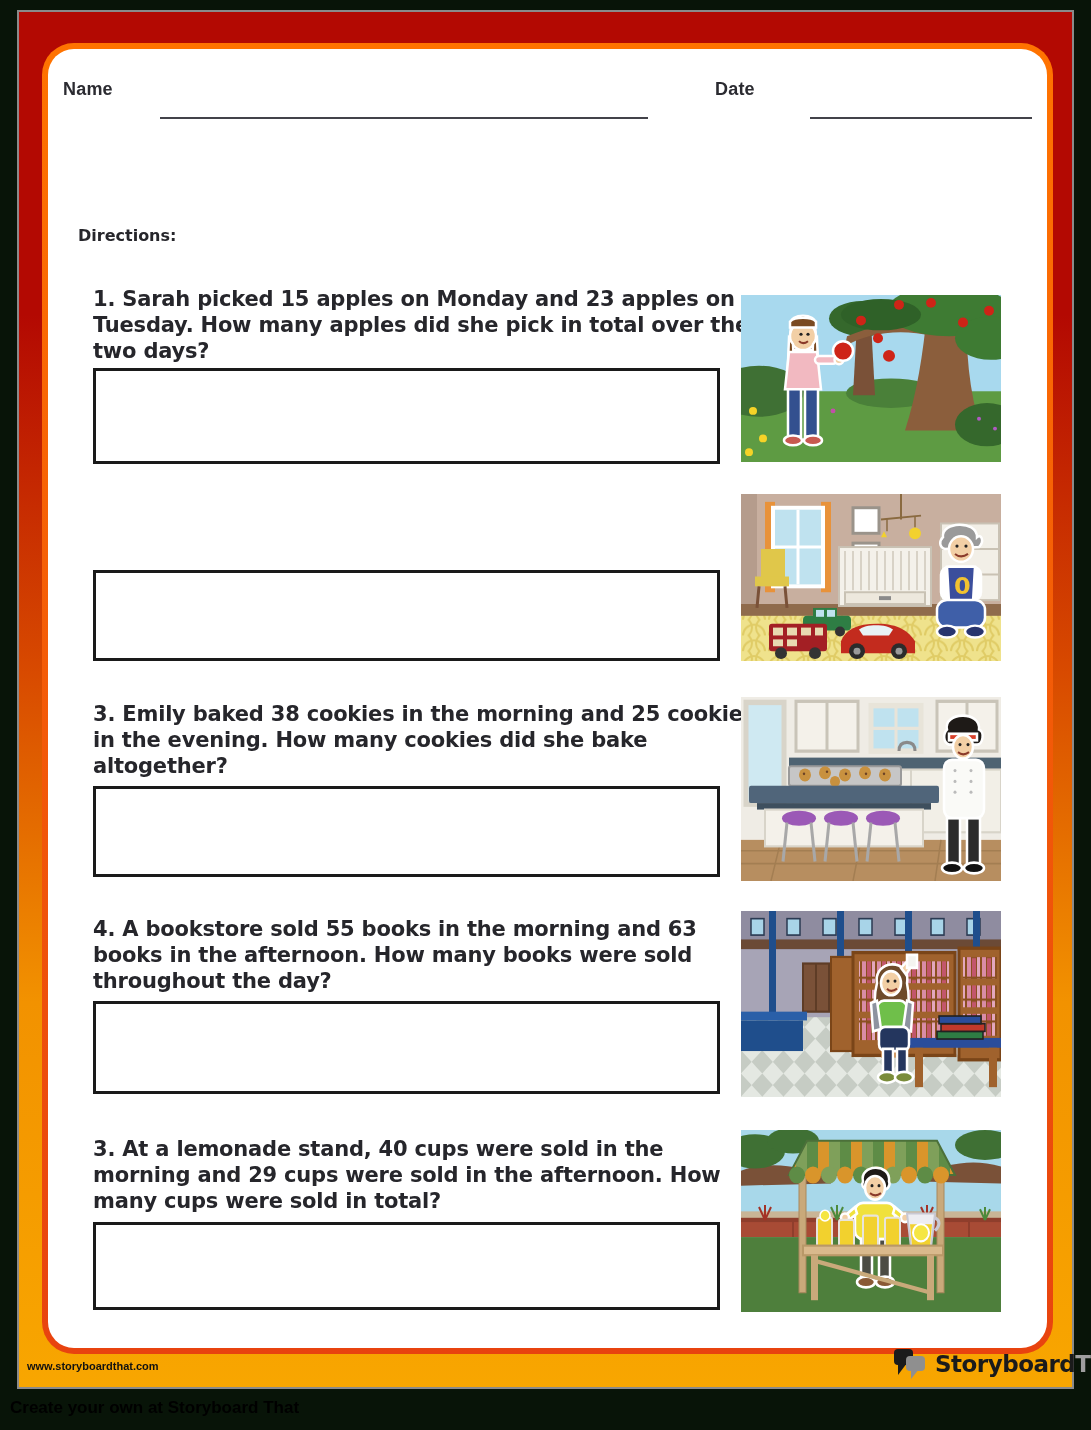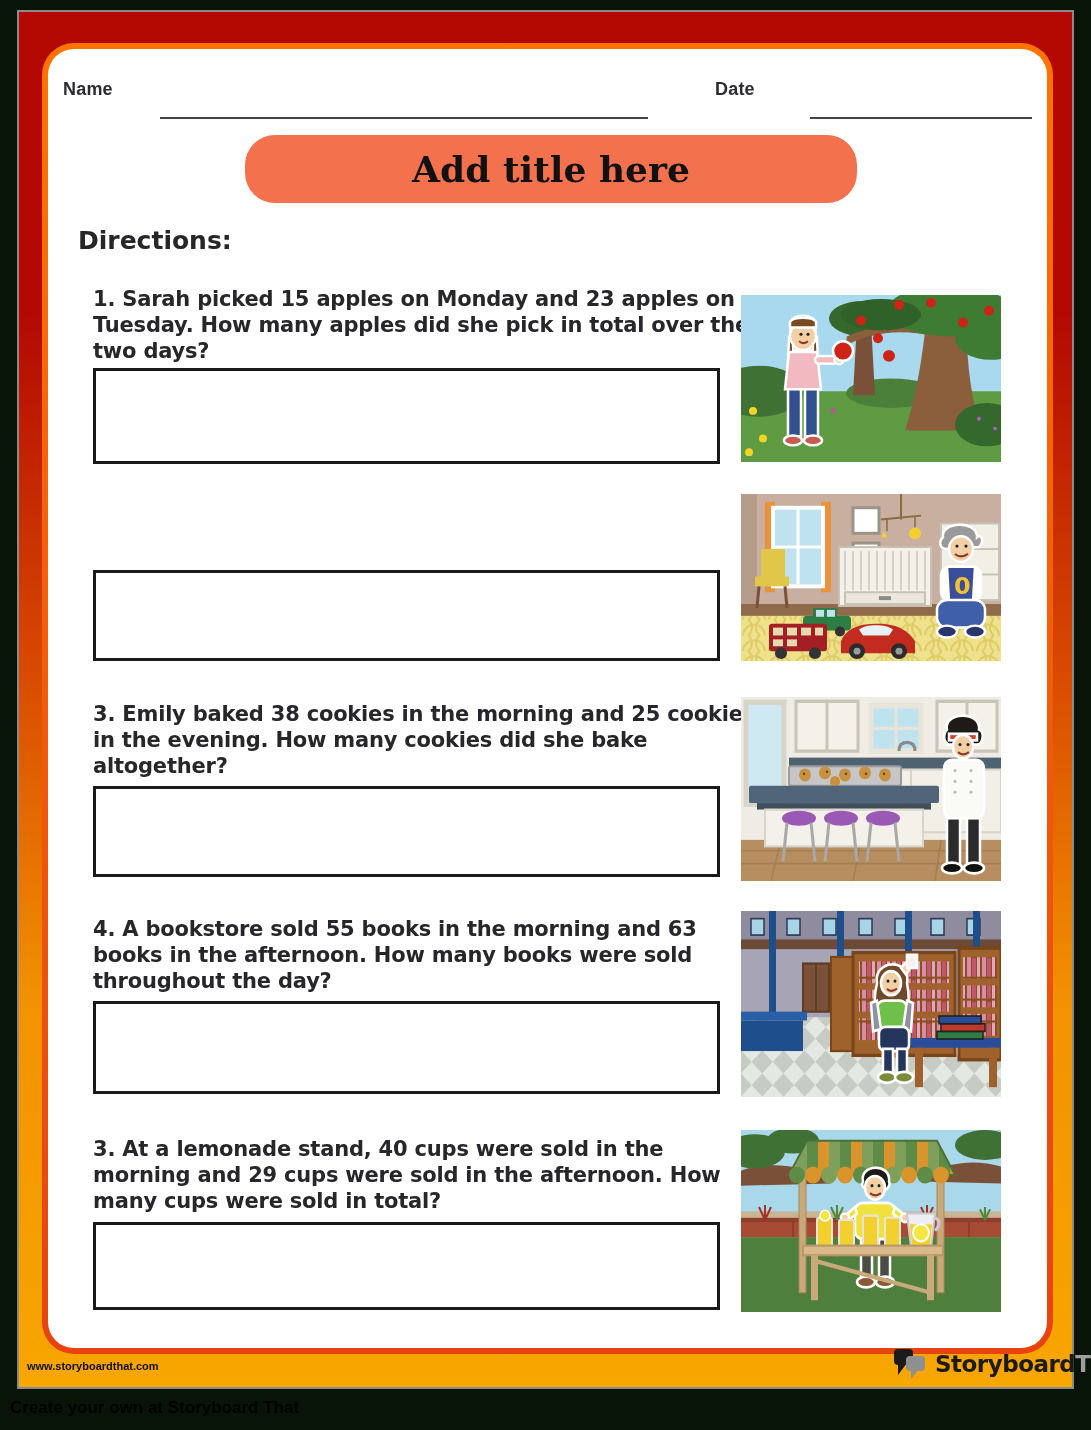--- a/index.html
+++ b/index.html
@@ -15,21 +15,21 @@
   .page{position:absolute;left:6px;top:6px;right:6px;bottom:6px;border-radius:26px;background:#FFFFFF;padding-left:44px;}
 
   .field-label{position:absolute;font-family:"Liberation Sans",sans-serif;font-weight:bold;
     font-size:18px;color:#2B2B31;letter-spacing:0.2px;}
   .write-line{position:absolute;height:0;border-top:2px solid #43434A;}
 
   .title-pill{position:absolute;left:197px;top:86px;width:612px;height:68px;border-radius:30px;
     background:#F4714E;display:flex;align-items:center;justify-content:center;
     font-family:"DejaVu Serif",serif;font-weight:bold;font-size:36px;color:#111111;}
 
-  .directions{position:absolute;left:30px;top:177px;font-weight:bold;font-size:25px;color:#26262B;}
+  .directions{position:absolute;left:30px;top:177px;font-weight:bold;font-size:16px;color:#26262B;}
 
   .problem-text{position:absolute;left:45px;white-space:pre;font-weight:bold;font-size:21px;
     letter-spacing:-0.2px;line-height:26px;color:#26262B;}
   .answer-box{position:absolute;left:45px;width:627px;background:#fff;border:3px solid #1A1A1A;box-sizing:border-box;}
   .illus{position:absolute;left:693px;width:260px;}
   .illus svg{display:block;width:100%;height:100%;}
 
   .p1-text{top:237px}.p1-box{top:319px;height:96px}.p1-illus{top:246px;height:167px}
   .p2-text{top:452px}.p2-box{top:521px;height:91px}.p2-illus{top:445px;height:167px}
   .p3-text{top:652px}.p3-box{top:737px;height:91px}.p3-illus{top:648px;height:184px}
@@ -51,21 +51,20 @@
   <div class="outer-frame"></div>
 
   <div class="page-frame">
     <div class="page">
 
       <div class="field-label" style="left:15px;top:30px">Name</div>
       <div class="write-line" style="left:112px;top:68px;width:488px"></div>
       <div class="field-label" style="left:667px;top:30px">Date</div>
       <div class="write-line" style="left:762px;top:68px;width:222px"></div>
 
-      <div class="title-pill">Add title here</div>
 
       <div class="directions">Directions:</div>
 
       <div class="problem-text p1-text">1. Sarah picked 15 apples on Monday and 23 apples on
 Tuesday. How many apples did she pick in total over the
 two days?</div>
       <div class="answer-box p1-box"></div>
       <div class="illus p1-illus">
         <svg viewBox="0 0 260 170" preserveAspectRatio="none">
           <rect width="260" height="170" fill="#A8D9EE"></rect>

